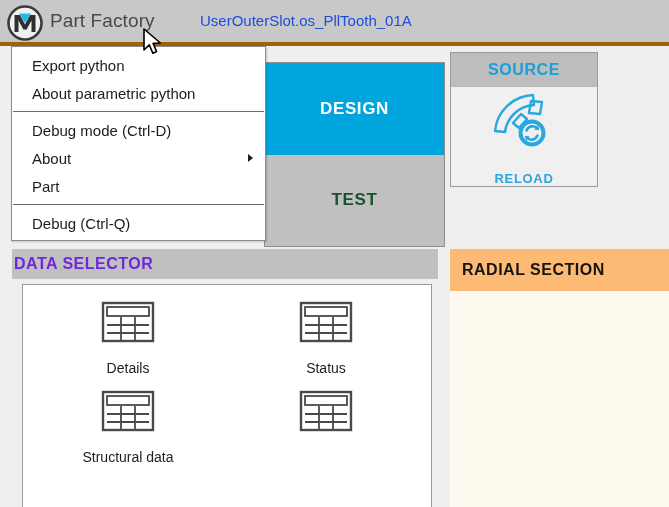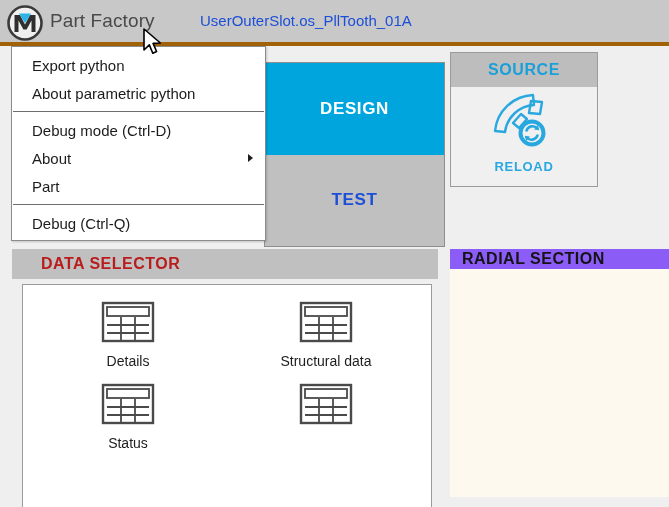--- a/index.html
+++ b/index.html
@@ -45,86 +45,86 @@
     border: 1px solid #8e8e8e;
     background: #c0c0c0;
     margin-top: 10px;
   }
   .tab {
     width: 100%; height: 50%;
     display: flex; align-items: center; justify-content: center;
     font-size: 17px; font-weight: bold; letter-spacing: .6px;
   }
   .tab.active { background: #00a5dd; color: #ffffff; }
-  .tab.inactive { background: #c0c0c0; color: #1d4ed8; text-align: right; }
+  .tab.inactive { background: #c0c0c0; color: #14532d; text-align: right; }
 
   
   #source-panel {
     position: absolute; left: 450px; top: 52px;
     width: 148px; height: 135px;
     border: 1px solid #9b9b9b;
     background: #f0f0f0;
   }
   .panel-head {
     height: 34px; background: #bdbdbd;
     display: flex; align-items: center; justify-content: center;
     font-size: 16px; font-weight: bold; letter-spacing: .6px;
     color: #1a9fd9;
   }
   #source-body {
     height: calc(100% - 34px);
     display: flex; flex-direction: column;
-    align-items: center; justify-content: flex-start;
+    align-items: center; justify-content: space-between;
     background: #f0f0f0;
     gap: 2px;
   }
   #reload-label {
     font-size: 13px; font-weight: bold; color: #29a8e0;
     letter-spacing: .7px;
   }
 
   
   #data-selector {
     position: absolute; left: 12px; top: 249px;
     width: 426px; height: 258px;
   }
   #ds-head {
     height: 30px; background: #c0c0c0;
     display: flex; align-items: center;
-    padding-left: 29px;
+    padding-left: 2px;
     font-size: 16px; font-weight: bold; letter-spacing: .5px;
-    color: #b91c1c;
+    color: #6d28d9;
   }
   #ds-body {
     height: calc(100% - 30px);
     margin: 5px 6px 0 10px;
     border: 1px solid #9a9a9a;
     background: #ffffff;
     padding: 16px 6px 0 6px;
   }
   .ds-grid {
     display: grid;
     grid-template-columns: 1fr 1fr;
     row-gap: 14px;
     justify-items: center;
   }
   .ds-item {
     display: flex; flex-direction: column;
-    align-items: center; gap: 6px;
+    align-items: center; gap: 13px;
     cursor: default;
   }
   .ds-label { font-size: 14px; color: #1d1d1d; white-space: nowrap; }
 
   
   #radial-section {
     position: absolute; left: 450px; top: 249px;
     width: 219px; height: 258px;
   }
   #rs-head {
-    height: 20px; background: #8b5cf6;
+    height: 42px; background: #fdba74;
     display: flex; align-items: center;
     padding-left: 12px;
     font-size: 16px; font-weight: bold; letter-spacing: .5px;
     color: #141414;
   }
   #rs-body { height: calc(100% - 30px); background: #fdf9ee; }
 
   
   #app-menu {
     position: absolute; left: 11px; top: 46px;
@@ -239,37 +239,37 @@
               <rect x="2" y="2" width="50" height="38" fill="#ffffff" stroke="#4a4a4a" stroke-width="2.4"></rect>
               <rect x="6" y="6" width="42" height="9" fill="#ffffff" stroke="#4a4a4a" stroke-width="1.8"></rect>
               <g stroke="#4a4a4a" stroke-width="1.8">
                 <line x1="6" y1="24" x2="48" y2="24"></line>
                 <line x1="6" y1="32" x2="48" y2="32"></line>
                 <line x1="20" y1="16" x2="20" y2="40"></line>
                 <line x1="34" y1="16" x2="34" y2="40"></line>
               </g>
             </svg>
           </span>
-          <span class="ds-label">Structural data</span>
+          <span class="ds-label">Status</span>
         </div>
 
         <div class="ds-item">
           <span>
             <svg width="54" height="42" viewBox="0 0 54 42">
               <rect x="2" y="2" width="50" height="38" fill="#ffffff" stroke="#4a4a4a" stroke-width="2.4"></rect>
               <rect x="6" y="6" width="42" height="9" fill="#ffffff" stroke="#4a4a4a" stroke-width="1.8"></rect>
               <g stroke="#4a4a4a" stroke-width="1.8">
                 <line x1="6" y1="24" x2="48" y2="24"></line>
                 <line x1="6" y1="32" x2="48" y2="32"></line>
                 <line x1="20" y1="16" x2="20" y2="40"></line>
                 <line x1="34" y1="16" x2="34" y2="40"></line>
               </g>
             </svg>
           </span>
-          <span class="ds-label">Status</span>
+          <span class="ds-label">Structural data</span>
         </div>
 
         <div class="ds-item">
           <span>
             <svg width="54" height="42" viewBox="0 0 54 42">
               <rect x="2" y="2" width="50" height="38" fill="#ffffff" stroke="#4a4a4a" stroke-width="2.4"></rect>
               <rect x="6" y="6" width="42" height="9" fill="#ffffff" stroke="#4a4a4a" stroke-width="1.8"></rect>
               <g stroke="#4a4a4a" stroke-width="1.8">
                 <line x1="6" y1="24" x2="48" y2="24"></line>
                 <line x1="6" y1="32" x2="48" y2="32"></line>

